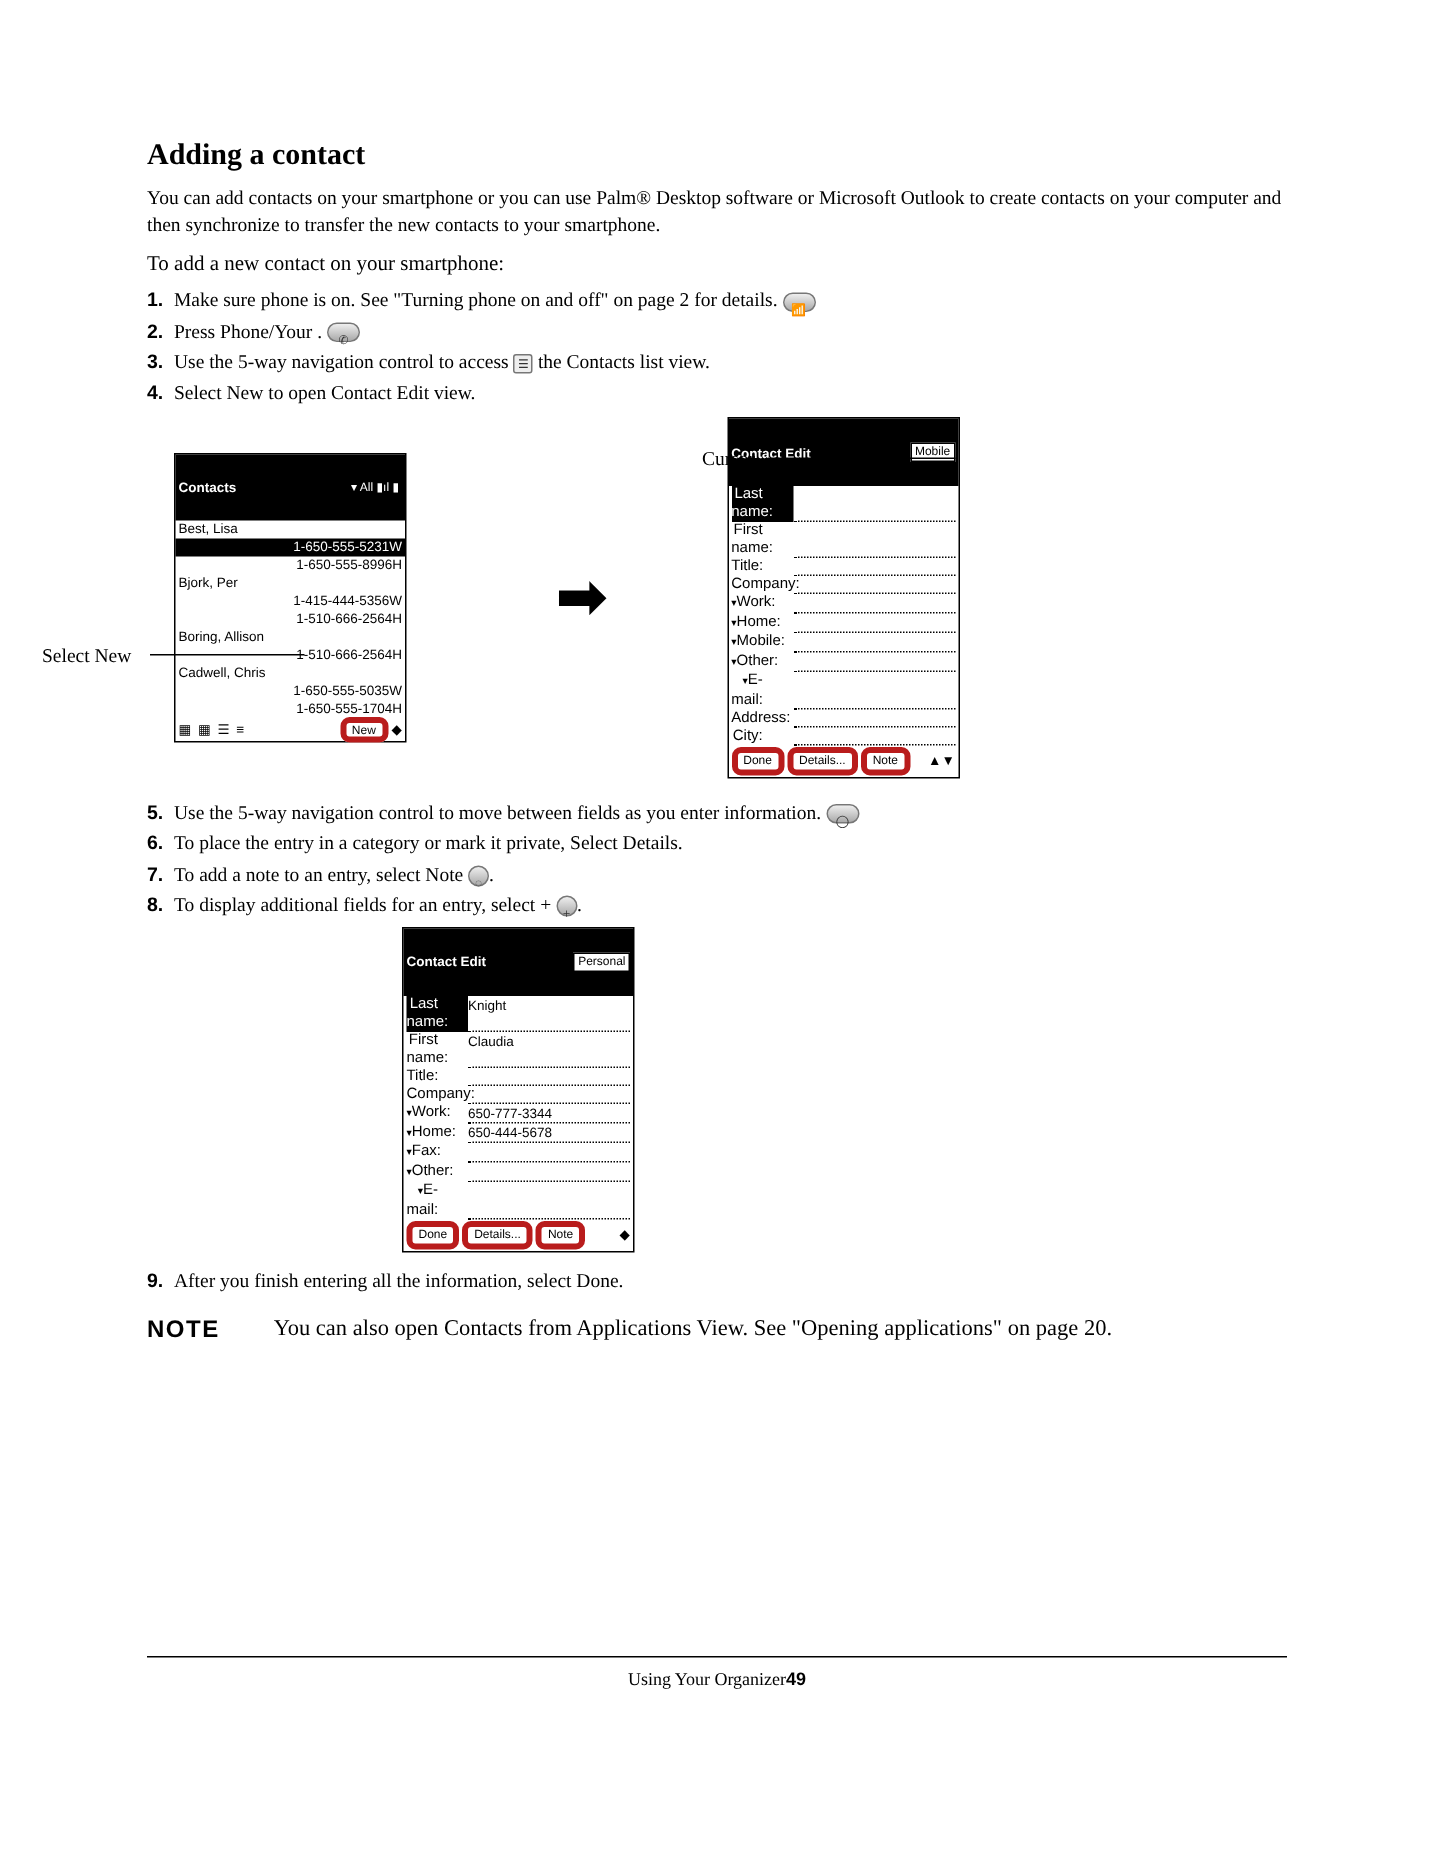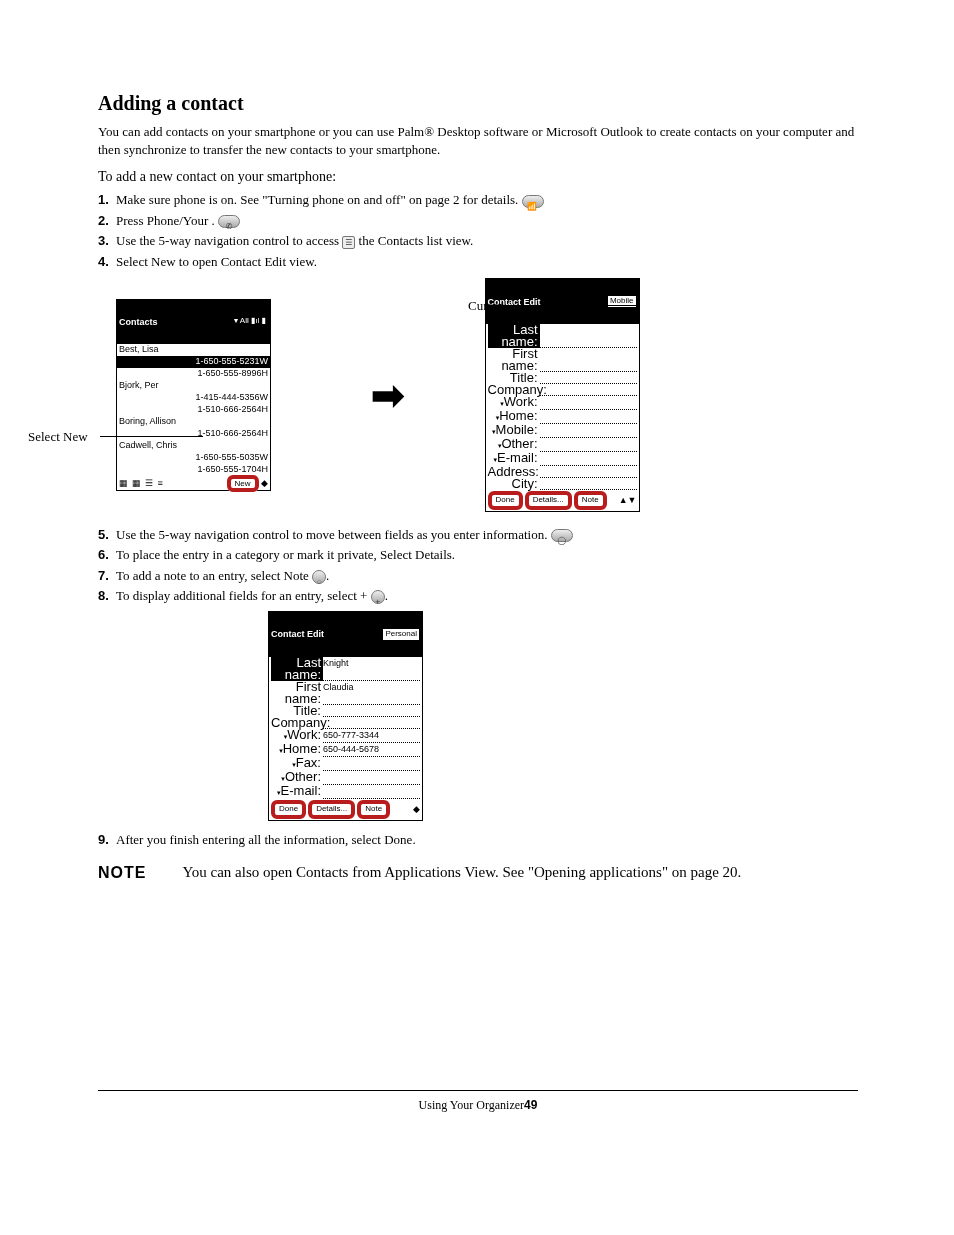--- a/index.html
+++ b/index.html
@@ -30,21 +30,21 @@
   .palm .titlebar .right.nobox { border:none; background:transparent; color:#fff; }
   .palm .body { padding: 0; min-height: 110px; }
   .palm .list-row { display:flex; justify-content:space-between; padding:0 2px; border-bottom: 1px dotted transparent; line-height:11px; }
   .palm .list-row .name { }
   .palm .list-row .phone { }
   .palm .list-row.sel { background:#000; color:#fff; }
   .palm .btnbar { display:flex; justify-content:space-between; align-items:center; padding:1px 2px; border-top:0; }
   .palm .pbtn { border:4px solid #b91c1c; border-radius:6px; padding:0 4px; background:#fff; font-size:8px; }
 
   .palm .editrow { display:flex; padding:0 2px; line-height:12px; }
-  .palm .editrow .lbl { width:52px; text-align:right; padding-right:2px; font-size:13px; }
+  .palm .editrow .lbl { width:41px; text-align:right; padding-right:20px; font-size:10px; }
   .palm .editrow .lbl.dd::before { content:"\25BE "; font-size:7px; }
   .palm .editrow .val { flex:1; border-bottom:1px dotted #000; font-weight:normal; font-size:9px; }
   .palm .editrow .lbl.sel { background:#000; color:#fff; }
   .callout { position:absolute; font-size:13px; }
   .callout-line { position:absolute; height:1px; background:#000; }
 
   .note-block { display:flex; gap:18px; margin: 14px 0 10px 0; }
   .note-label { font-family: Arial, Helvetica, sans-serif; font-size:16px; font-weight:bold; letter-spacing:1px; flex-shrink:0; }
   .note-text { font-size:15px;margin-left:18px; }
 

